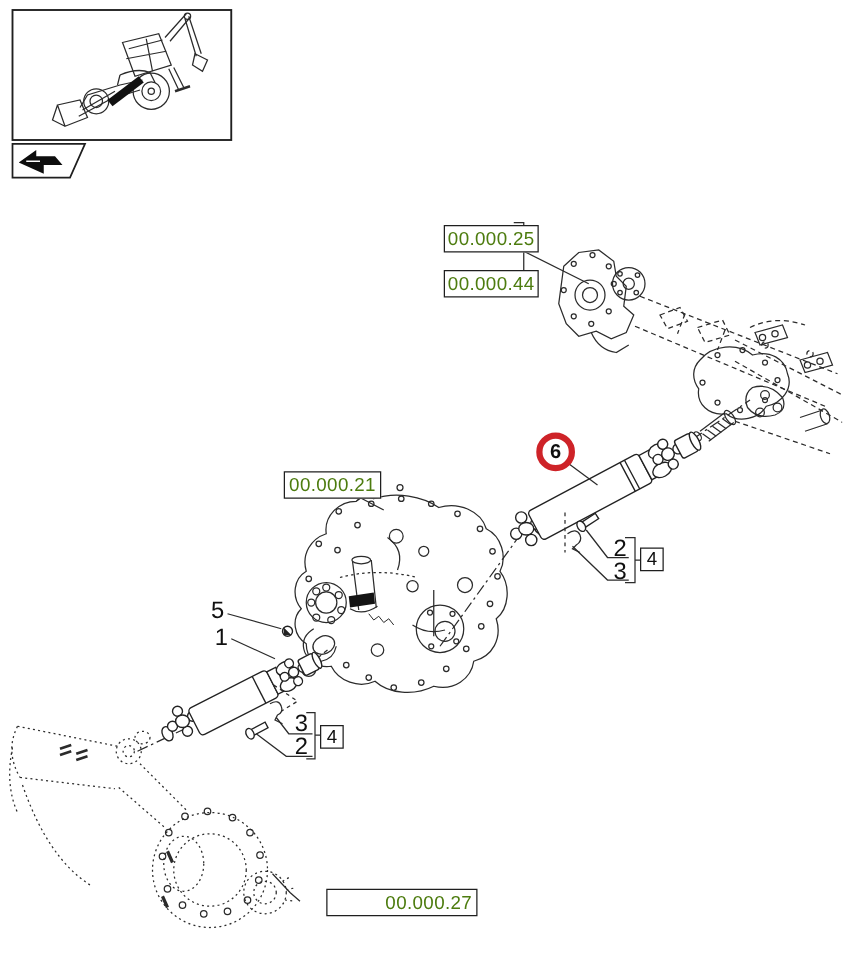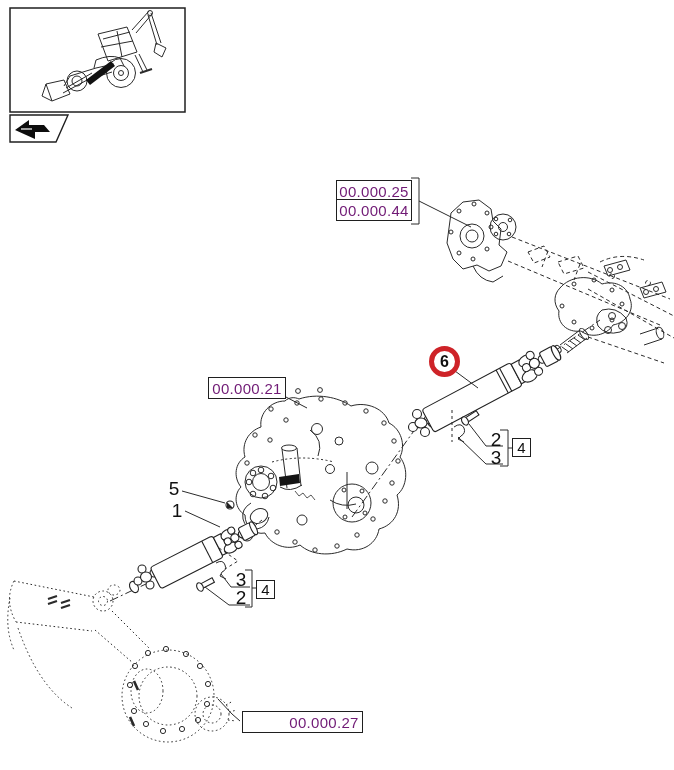--- a/index.html
+++ b/index.html
@@ -2,21 +2,21 @@
 <html><head>
 <meta charset="utf-8">
 <style>
   html,body{margin:0;padding:0;background:#fff;}
   #stage{position:relative;width:674px;height:770px;background:#fff;overflow:hidden;
          font-family:"Liberation Sans",sans-serif;color:#1c1c1c;}
   #stage svg{position:absolute;left:0;top:0;}
   .lineart{stroke:#2b2b2b;fill:none;stroke-width:1;}
   .ref{position:absolute;border:1.4px solid #1f1f1f;background:#fff;height:20px;
        display:flex;align-items:center;justify-content:center;
-       font-size:15px;letter-spacing:.3px;color:#701a75;}
+       font-size:15px;letter-spacing:.3px;color:#4d7c0f;margin-left:19px;}
   .knum{position:absolute;width:18px;text-align:center;font-size:19px;line-height:18px;
         font-weight:500;color:#101010;}
   .kitbox{position:absolute;width:17px;height:17px;border:1.4px solid #1f1f1f;background:#fff;
         display:flex;align-items:center;justify-content:center;font-size:15px;font-weight:500;color:#101010;}
   .redcirc{position:absolute;left:429px;top:346px;width:31px;height:31px;box-sizing:border-box;
         border:5px solid #ce2328;border-radius:50%;background:#fff;
         display:flex;align-items:center;justify-content:center;
         font-size:16px;line-height:1;font-weight:600;color:#101010;}
 </style>
 </head>
@@ -309,21 +309,21 @@
     <path d="M500,430 L508,430 L508,466 L500,466 M508,448 L512,448" fill="none"></path>
     <path d="M250,587 L231,587 L221,574" fill="none"></path>
     <path d="M250,605 L229,605 L205,587" fill="none"></path>
     <path d="M245,570 L252,570 L252,607 L245,607 M252,588 L256,588" fill="none"></path>
     <path d="M185,511 L220,527"></path>
     <path d="M182,491 L225,503"></path>
   </g>
 </svg>
 
   <div class="ref" style="left:336px;top:180px;width:74px;">00.000.25</div>
-  <div class="ref" style="left:336px;top:199px;width:74px;">00.000.44</div>
+  <div class="ref" style="left:336px;top:216px;width:74px;">00.000.44</div>
   <div class="ref" style="left:208px;top:377px;width:76px;">00.000.21</div>
   <div class="ref" style="left:242px;top:711px;width:76px;padding-left:43px;">00.000.27</div>
 
   <div class="redcirc">6</div>
   <div class="knum" style="left:487px;top:431px;">2</div>
   <div class="knum" style="left:487px;top:449px;">3</div>
   <div class="kitbox" style="left:512px;top:438px;">4</div>
   <div class="knum" style="left:232px;top:571px;">3</div>
   <div class="knum" style="left:232px;top:589px;">2</div>
   <div class="kitbox" style="left:256px;top:580px;">4</div>

